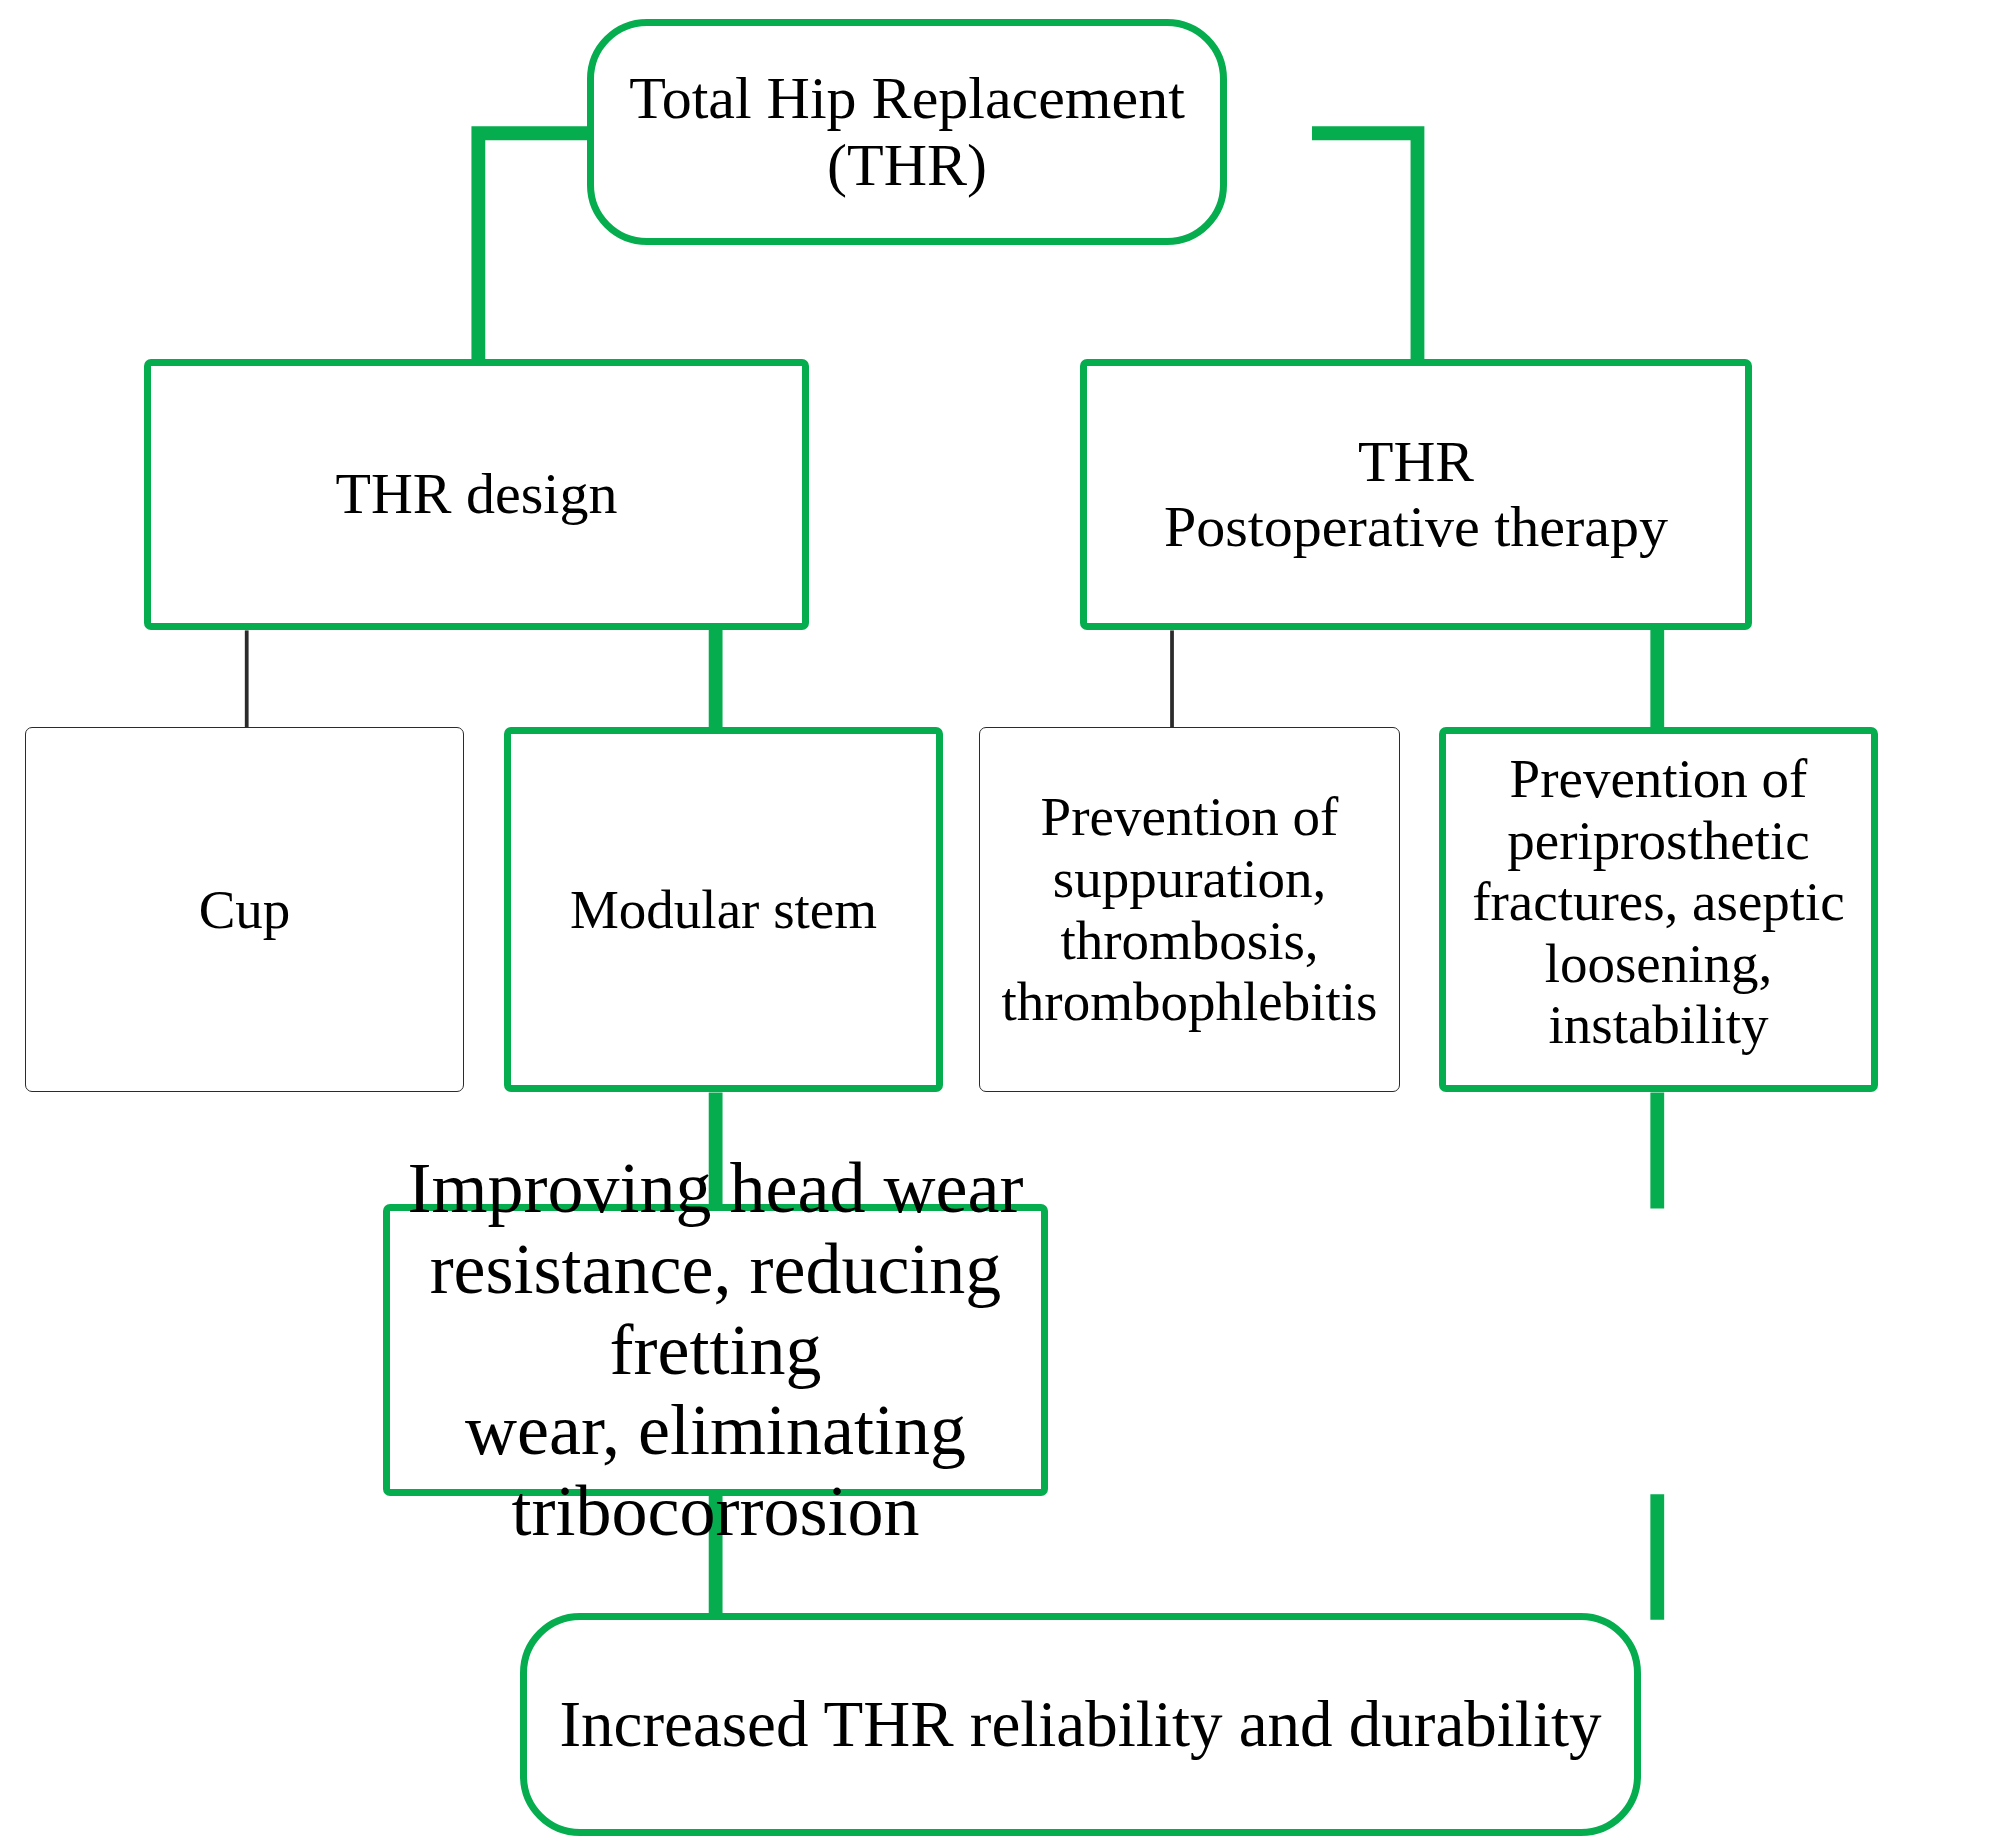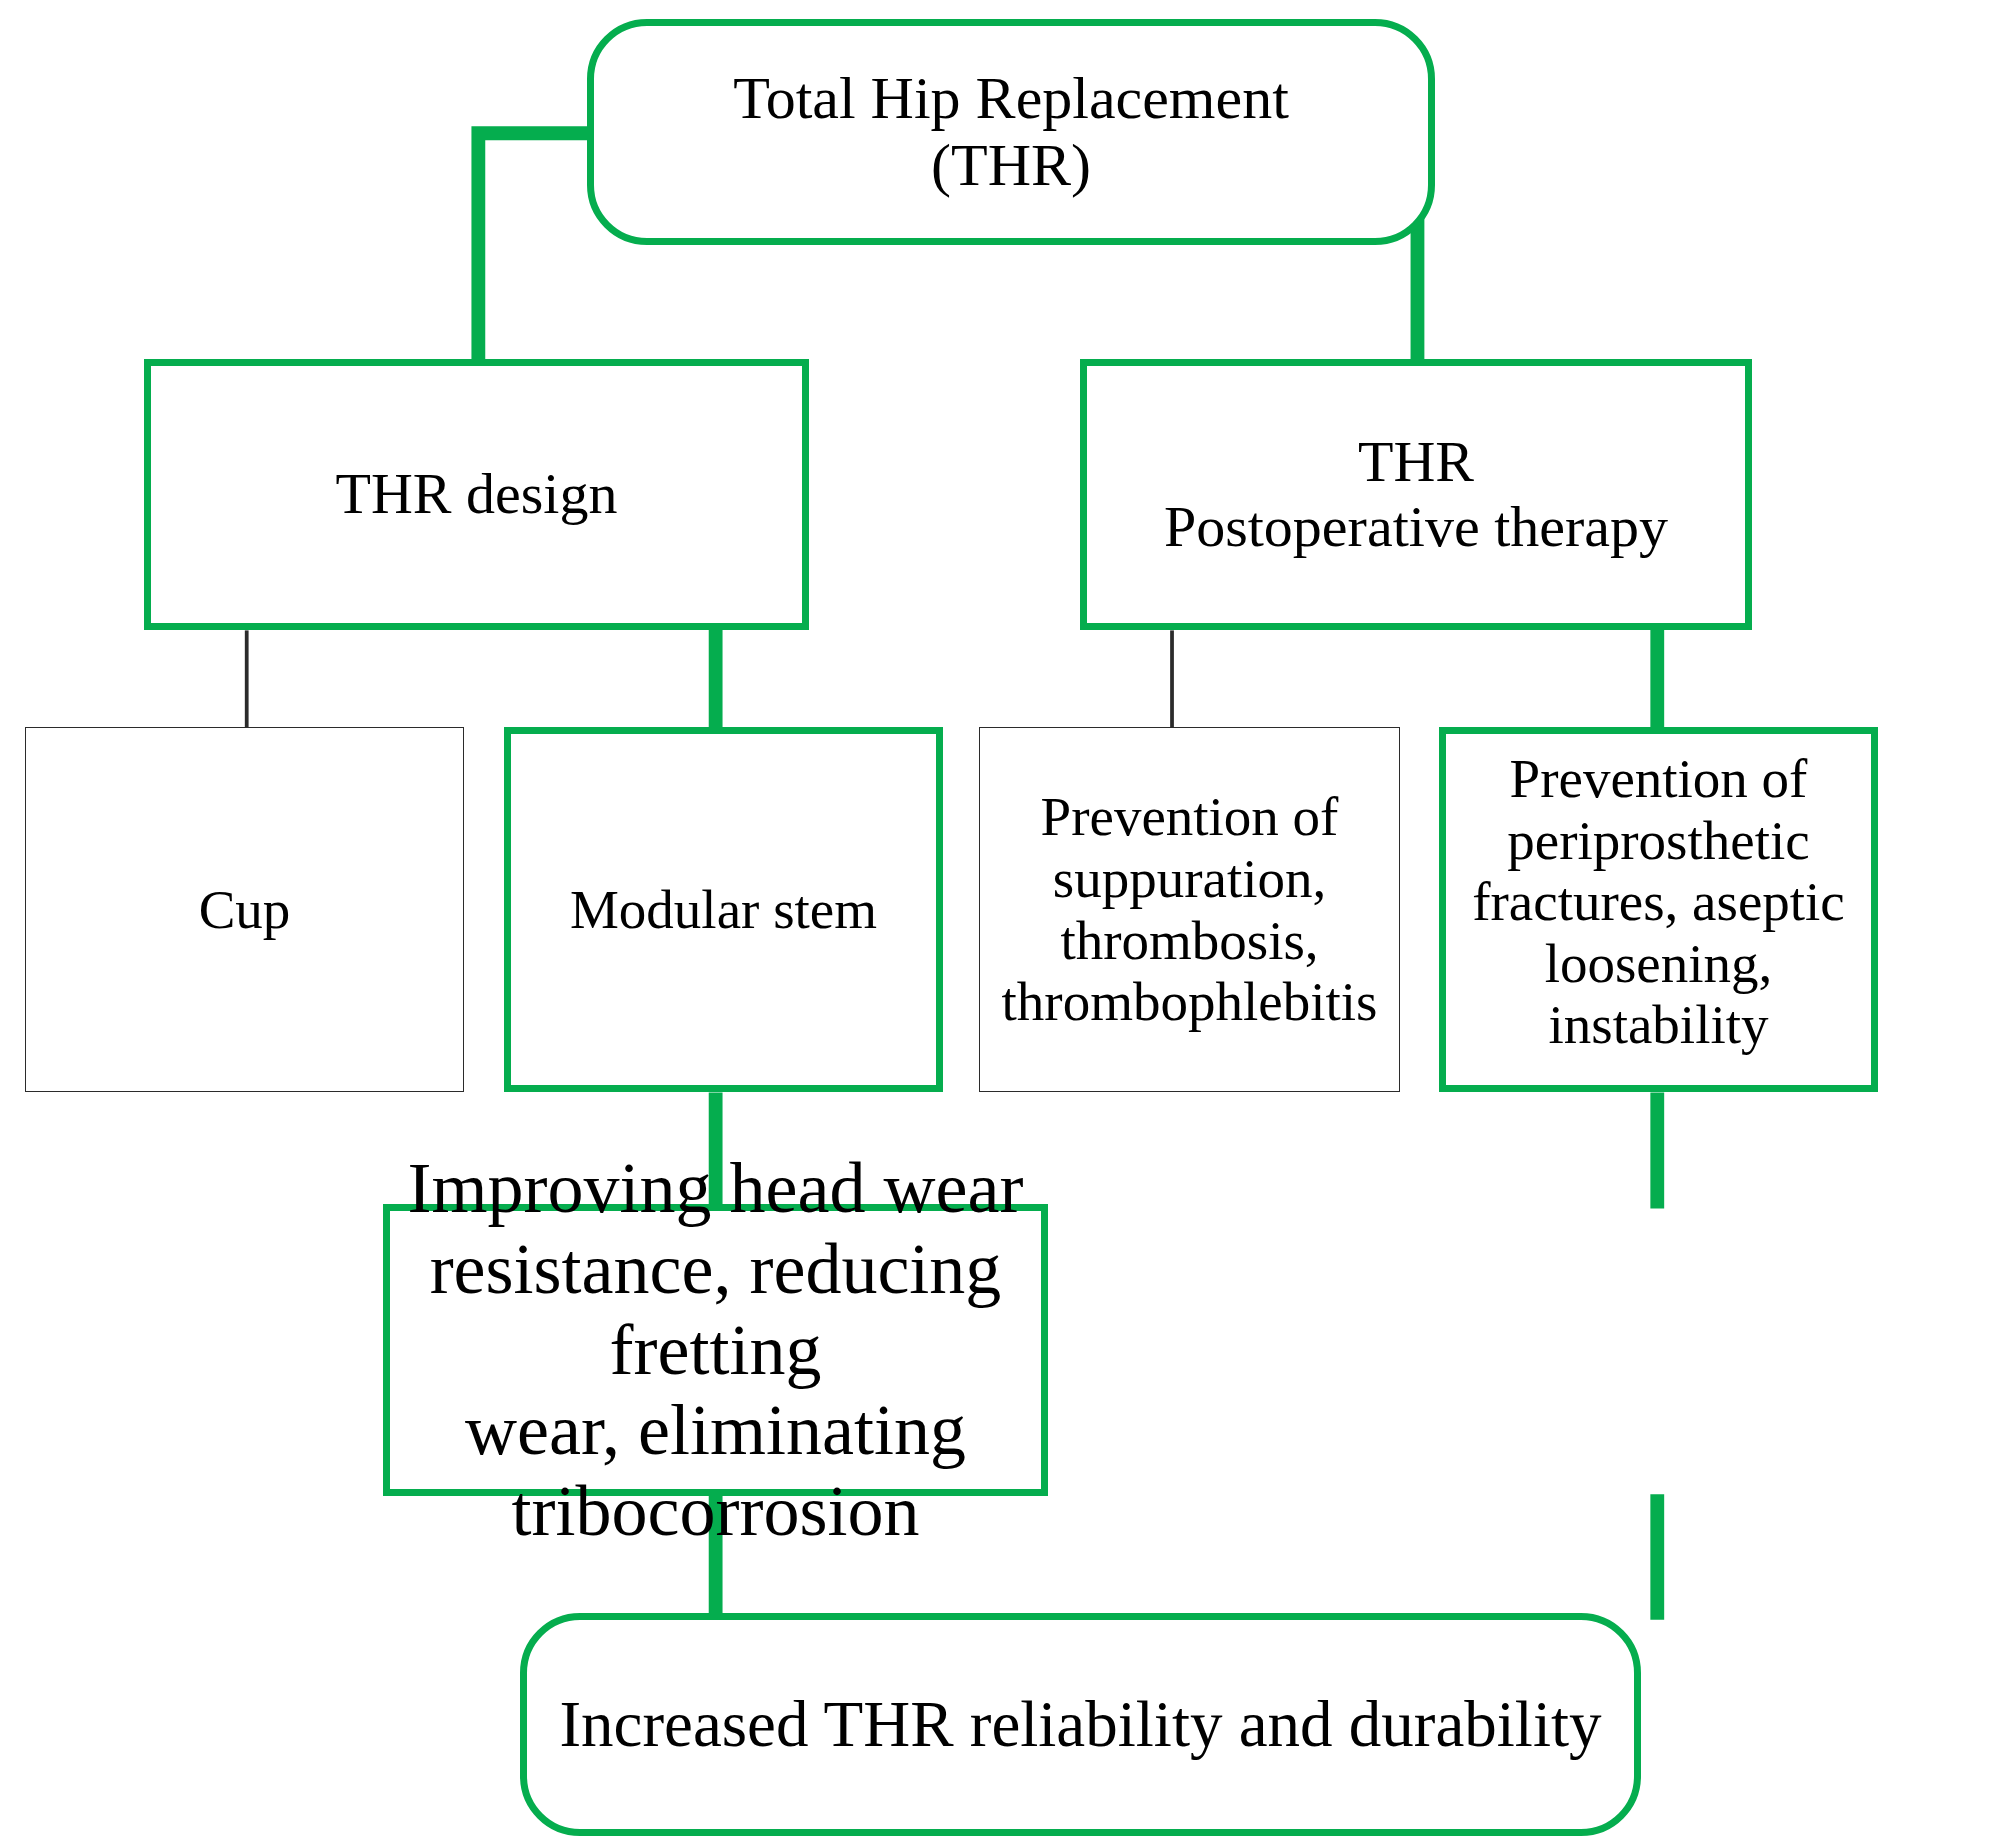--- a/index.html
+++ b/index.html
@@ -26,20 +26,21 @@
   .node {
     position: absolute;
     box-sizing: border-box;
     display: flex;
     align-items: center;
     justify-content: center;
     text-align: center;
     color: #000000;
     background: #ffffff;
     line-height: 1.12;
+    border-radius: 7px;
   }
   .node-green {
     border: 7px solid #05AD4E;
   }
   .node-thin {
     border: 1.9px solid #2b2b2b;
   }
   .node-rounded {
     border-radius: 60px;
   }
@@ -77,21 +78,21 @@
 
     <path d="M 1140 1740 L 1140 1925" fill="none" stroke="#05AD4E" stroke-width="22"></path>
 
     <path d="M 2640 1740 L 2640 1925" fill="none" stroke="#05AD4E" stroke-width="22"></path>
 
     <path d="M 1140 2380 L 1140 2580" fill="none" stroke="#05AD4E" stroke-width="22"></path>
 
     <path d="M 2640 2380 L 2640 2580" fill="none" stroke="#05AD4E" stroke-width="22"></path>
   </svg>
 
-  <div class="node node-green node-rounded t-root" style="left:587px; top:19px; width:848px; height:226px;">
+  <div class="node node-green node-rounded t-root" style="left:587px; top:19px; width:640px; height:226px;">
     <span class="node-label">Total Hip Replacement
 (THR)</span>
   </div>
 
   <div class="node node-green t-level2" style="left:144px; top:359px; width:665px; height:271px;">
     <span class="node-label">THR design</span>
   </div>
 
   <div class="node node-thin t-level3" style="left:25px; top:727px; width:439px; height:365px;">
     <span class="node-label">Cup</span>

